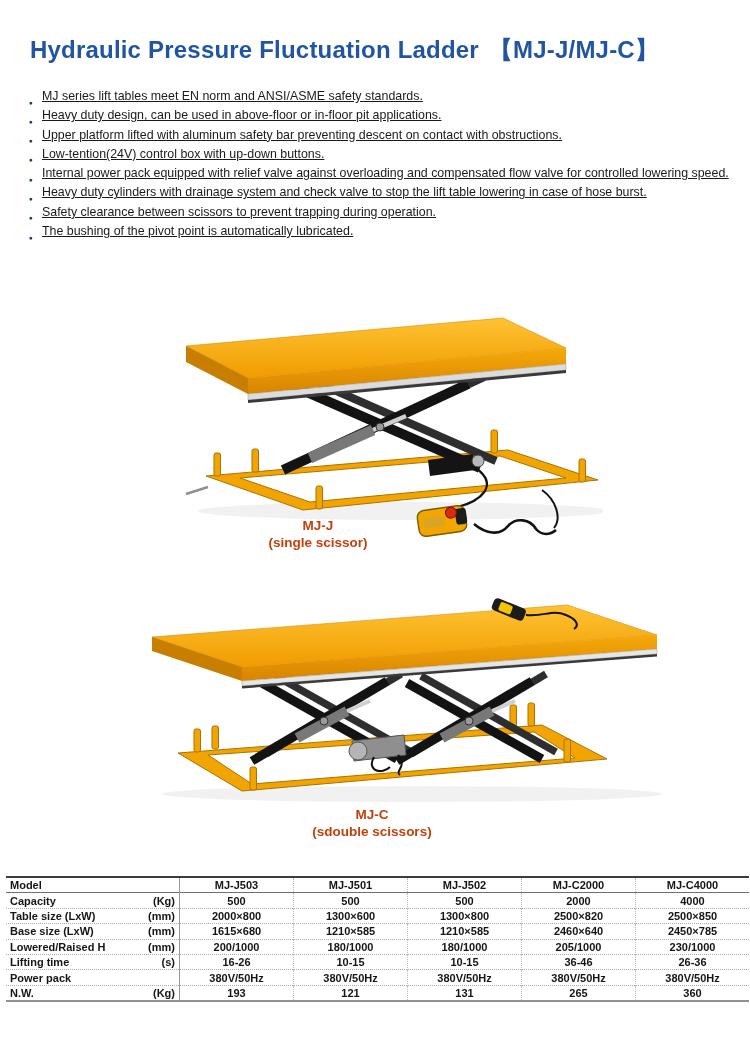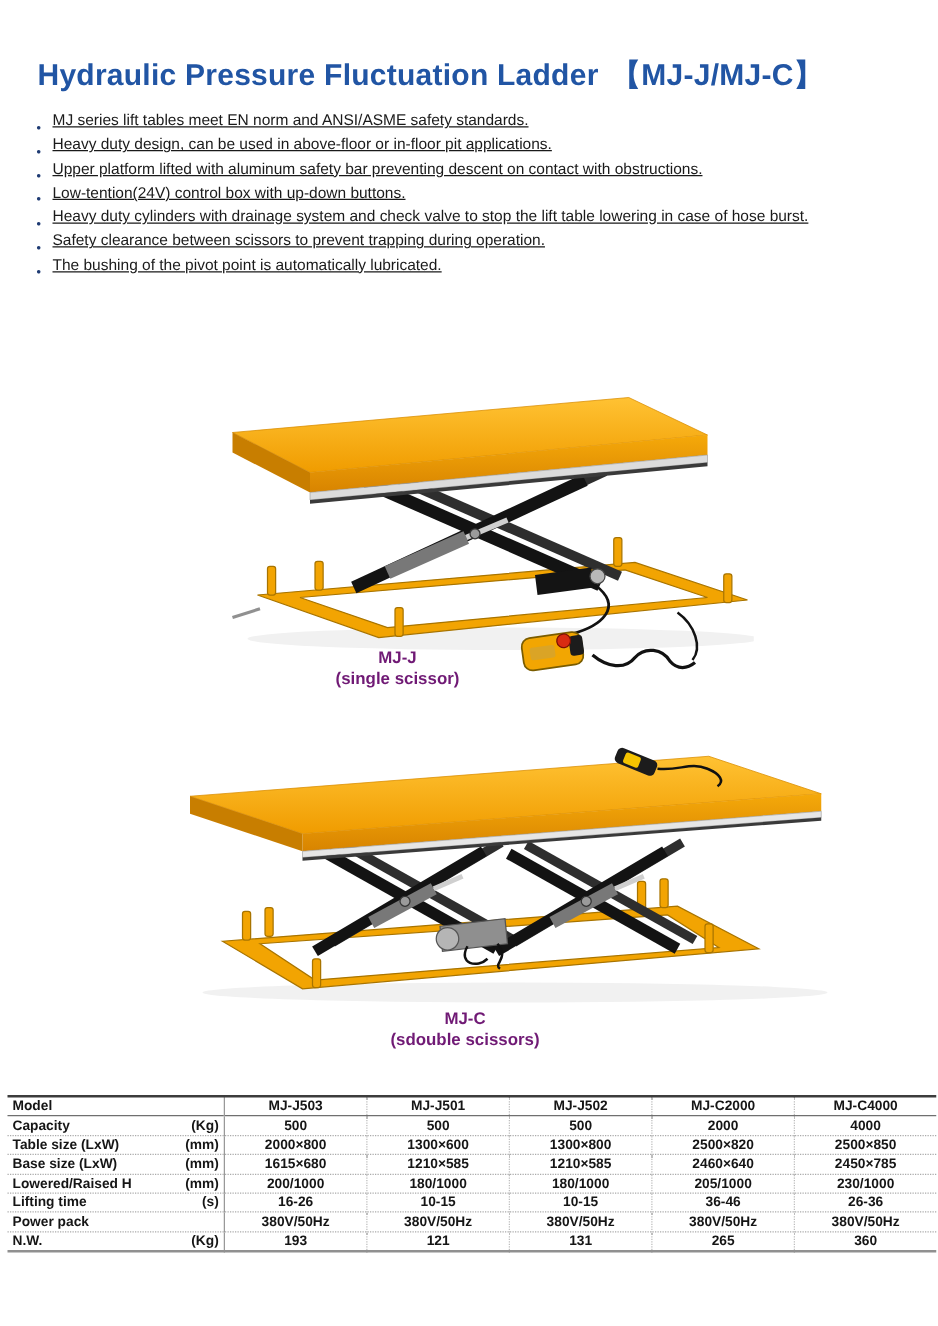--- a/index.html
+++ b/index.html
@@ -1,35 +1,35 @@
 <!DOCTYPE html>
 <html><head>
 <meta charset="utf-8">
 <style>
   html,body{margin:0;padding:0;background:#fff;}
   .page{position:relative;width:750px;height:1061px;background:#ffffff;
         font-family:"Liberation Sans","DejaVu Sans",sans-serif;overflow:hidden;}
 
   
-  .title{position:absolute;left:30px;top:44px;font-size:24px;font-weight:bold;
+  .title{position:absolute;left:30px;top:34px;font-size:24px;font-weight:bold;
          color:#2155A4;white-space:nowrap;letter-spacing:0.2px;}
   .title .bracket{margin-left:10px;}
 
   
   .features{position:absolute;left:29px;top:87px;width:716px;margin:0;padding:0;list-style:none;}
   .features li{position:relative;font-size:12.4px;line-height:19.3px;color:#1a1a1a;
                padding-left:13px;white-space:nowrap;text-decoration:underline;}
   .features li::before{content:"●";position:absolute;left:0;top:5.5px;font-size:6.5px;color:#1F3B73;}
 
   
   .product-svg{position:absolute;}
   #mjj-svg{left:158px;top:298px;width:445px;height:252px;}
   #mjc-svg{left:112px;top:593px;width:575px;height:212px;}
   .caption{position:absolute;width:170px;text-align:center;font-size:13.5px;font-weight:bold;
-           color:#701a75;line-height:17px;}
+           color:#c2410c;line-height:17px;}
   #caption-mjj{left:233px;top:517px;}
   #caption-mjc{left:287px;top:806px;}
 
   
   .spec-wrap{position:absolute;left:6px;top:876px;width:702px;}
   table.spec{width:702px;border-collapse:collapse;table-layout:fixed;
              border-top:2px solid #3c3c3c;border-bottom:2px solid #909090;
              font-size:11px;font-weight:bold;color:#151515;}
   table.spec tr{border-bottom:1px dotted #ababab;}
   table.spec tr.model-row{border-bottom:1px solid #6f6f6f;}
@@ -47,20 +47,21 @@
 
   <div class="title">
     <span>Hydraulic Pressure Fluctuation Ladder</span><span class="bracket">【MJ-J/MJ-C】</span>
   </div>
 
   <ul class="features">
       <li>MJ series lift tables meet EN norm and ANSI/ASME safety standards.</li>
       <li>Heavy duty design, can be used in above-floor or in-floor pit applications.</li>
       <li>Upper platform lifted with aluminum safety bar preventing descent on contact with obstructions.</li>
       <li>Low-tention(24V) control box with up-down buttons.</li>
+      <li>Internal power pack equipped with relief valve against overloading and compensated flow valve for controlled lowering speed.</li>
       <li>Heavy duty cylinders with drainage system and check valve to stop the lift table lowering in case of hose burst.</li>
       <li>Safety clearance between scissors to prevent trapping during operation.</li>
       <li>The bushing of the pivot point is automatically lubricated.</li>
     </ul>
 
   <svg id="mjj-svg" class="product-svg" viewBox="0 0 445 252">
     <defs>
       <linearGradient id="gy1" x1="0" y1="0" x2="0" y2="1">
         <stop offset="0" stop-color="#FFC233"></stop>
           <stop offset="1" stop-color="#F09C00"></stop>

